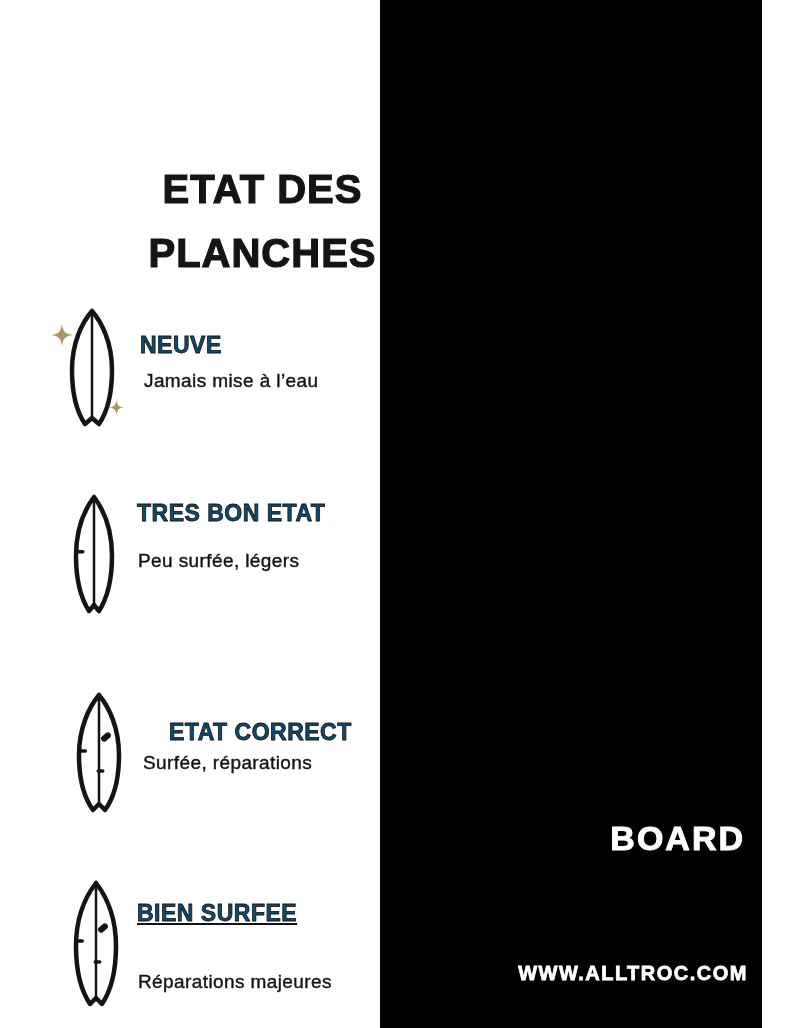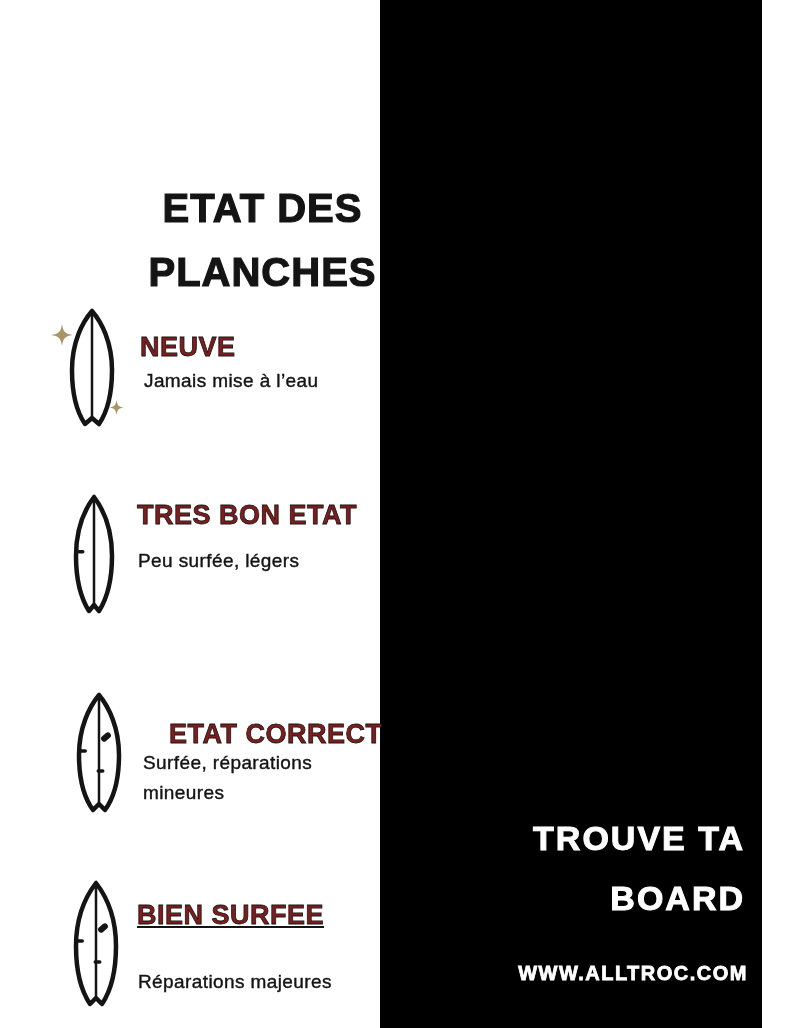--- a/index.html
+++ b/index.html
@@ -10,30 +10,30 @@
     color:#141414;
   }
   .abs{position:absolute;}
   
   .panel{
     left:380px;top:0;width:382px;height:1028px;
     background:#000000;
   }
   
   .page-title{
-    left:110px;top:176px;width:305px;
+    left:110px;top:157px;width:305px;
     text-align:center;
     font-size:40px;font-weight:900;letter-spacing:1px;
     line-height:64px;color:#141414;
     -webkit-text-stroke:1.2px #141414;
   }
   
   .sec-title{
-    font-size:27px;font-weight:900;letter-spacing:.5px;
-    color:#7f1d1d;-webkit-text-stroke:.8px #141414;
+    font-size:23px;font-weight:900;letter-spacing:.5px;
+    color:#0c4a6e;-webkit-text-stroke:.8px #141414;
     white-space:nowrap;
   }
   .sec-desc{
     font-size:19px;font-weight:400;letter-spacing:.4px;
     line-height:30px;color:#141414;
     -webkit-text-stroke:.4px #141414;
     white-space:nowrap;
   }
   
   .tagline{
@@ -98,36 +98,34 @@
   </g>
   <g fill="#141414" stroke="none">
     <rect x="53" y="84" width="22" height="12" rx="6" transform="rotate(-40 64 90)"></rect>
     <rect x="10" y="114.5" width="16" height="7" rx="3.5"></rect>
     <rect x="45" y="154.5" width="16" height="7" rx="3.5"></rect>
   </g>
 </svg>
 <div class="abs sec-title" style="left:142px;top:719px;margin-left:27px;">ETAT CORRECT</div>
 <div class="abs sec-desc" style="left:143px;top:748px;">
   <div>Surfée, réparations</div>
-  <div>mineures</div>
 </div>
 
 <svg class="abs" style="left:71px;top:880px;" width="52" height="132" viewBox="0 0 104 264">
   <g stroke="#141414" fill="none" stroke-width="9" stroke-linecap="round" stroke-linejoin="round">
     <path d="M50,6 C30,32 10,74 10,132 C10,186 22,224 38,248 L50,236 L62,248 C78,224 90,186 90,132 C90,74 70,32 50,6 Z"></path>
     <path d="M50,10 L50,236" stroke-width="5"></path>
   </g>
   <g fill="#141414" stroke="none">
     <rect x="53" y="90" width="22" height="12" rx="6" transform="rotate(-40 64 96)"></rect>
     <rect x="10" y="118.5" width="16" height="7" rx="3.5"></rect>
     <rect x="45" y="160.5" width="16" height="7" rx="3.5"></rect>
   </g>
 </svg>
 <div class="abs sec-title" style="left:137px;top:900px;text-decoration:underline;">BIEN SURFEE</div>
 <div class="abs sec-desc" style="left:138px;top:931px;margin-top:36px;">
   <div>Réparations majeures</div>
 </div>
 
 <div class="abs tagline">
-  <div>TROUVE TA</div>
   <div>BOARD</div>
 </div>
 <div class="abs website">WWW.ALLTROC.COM</div>
 
 </body></html>

